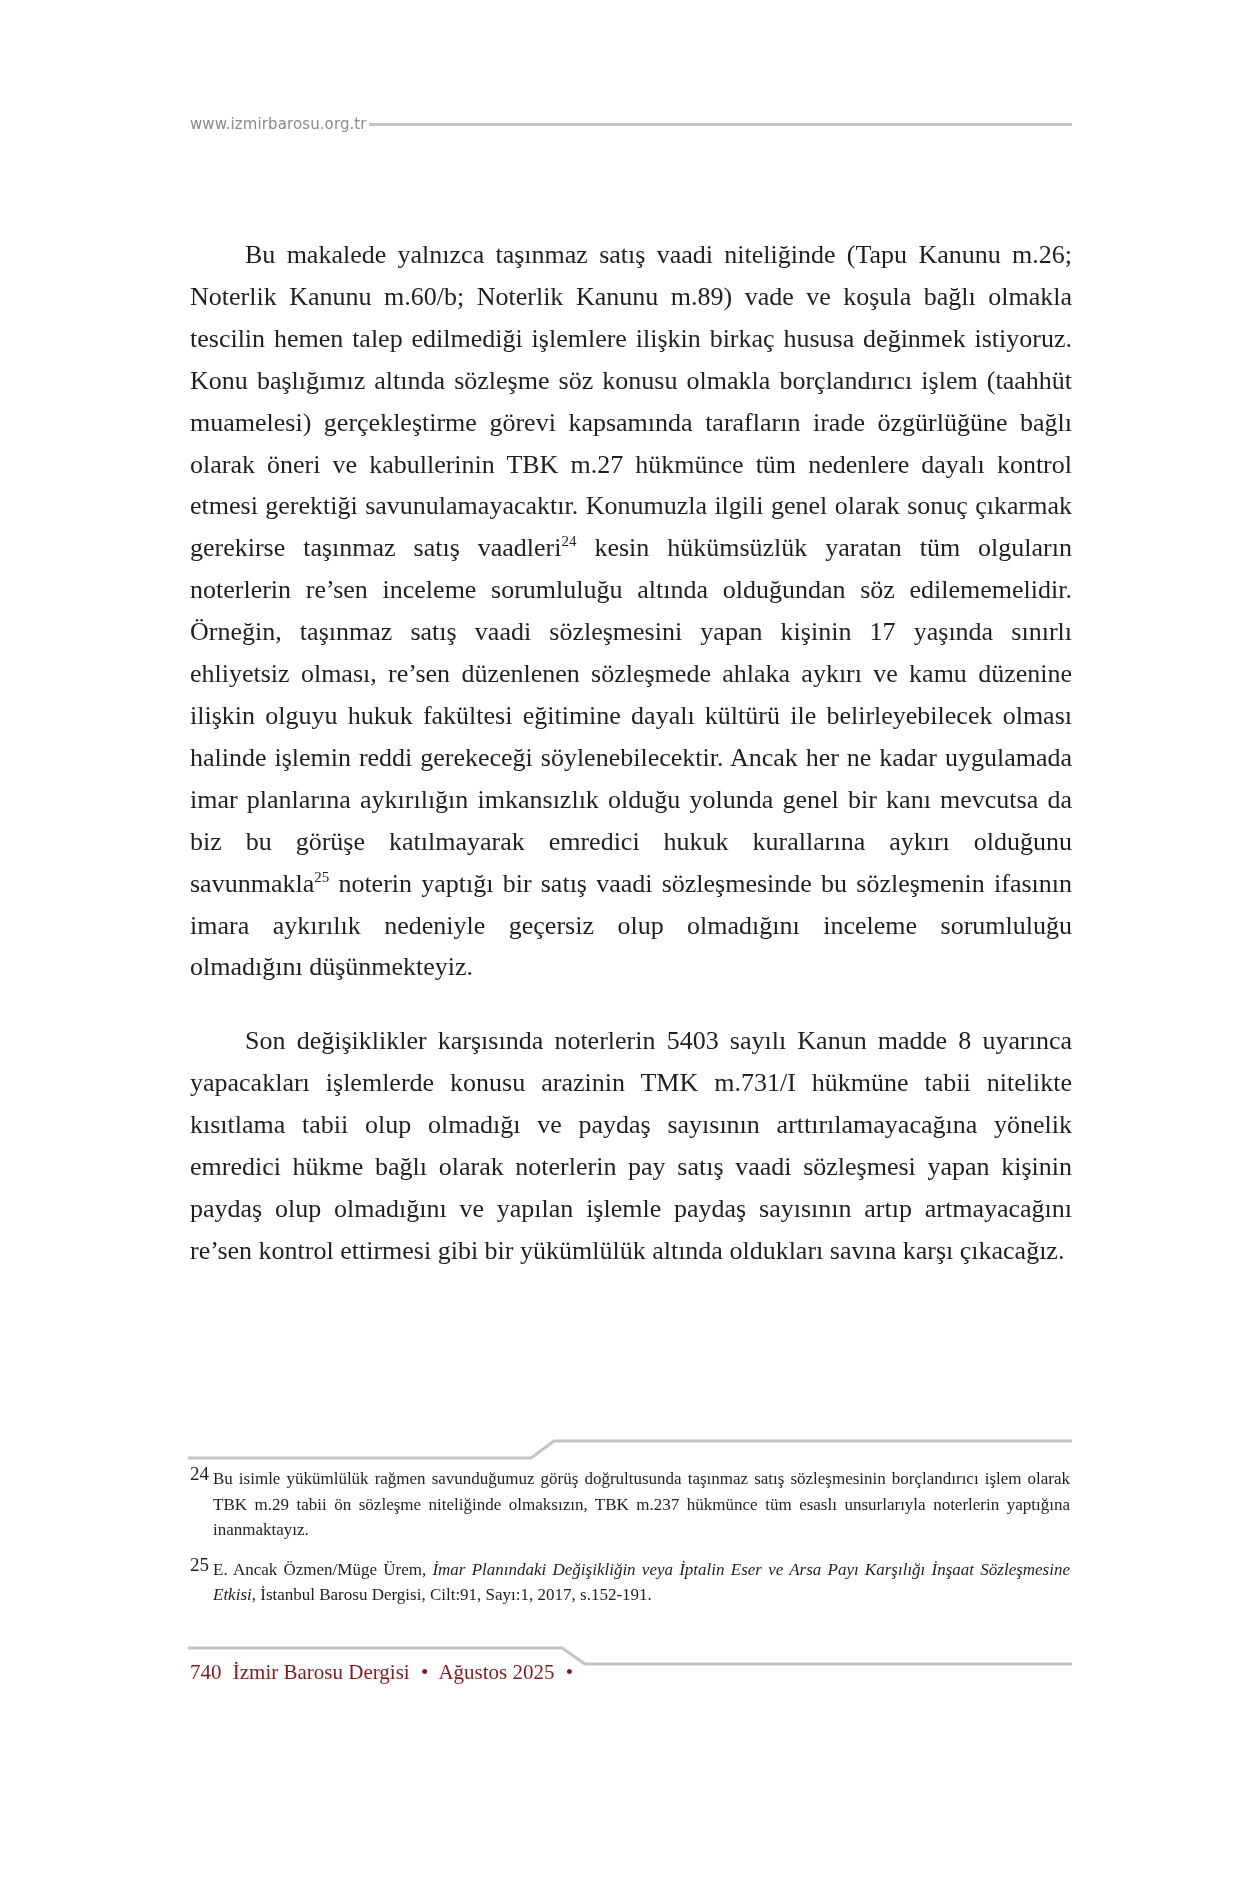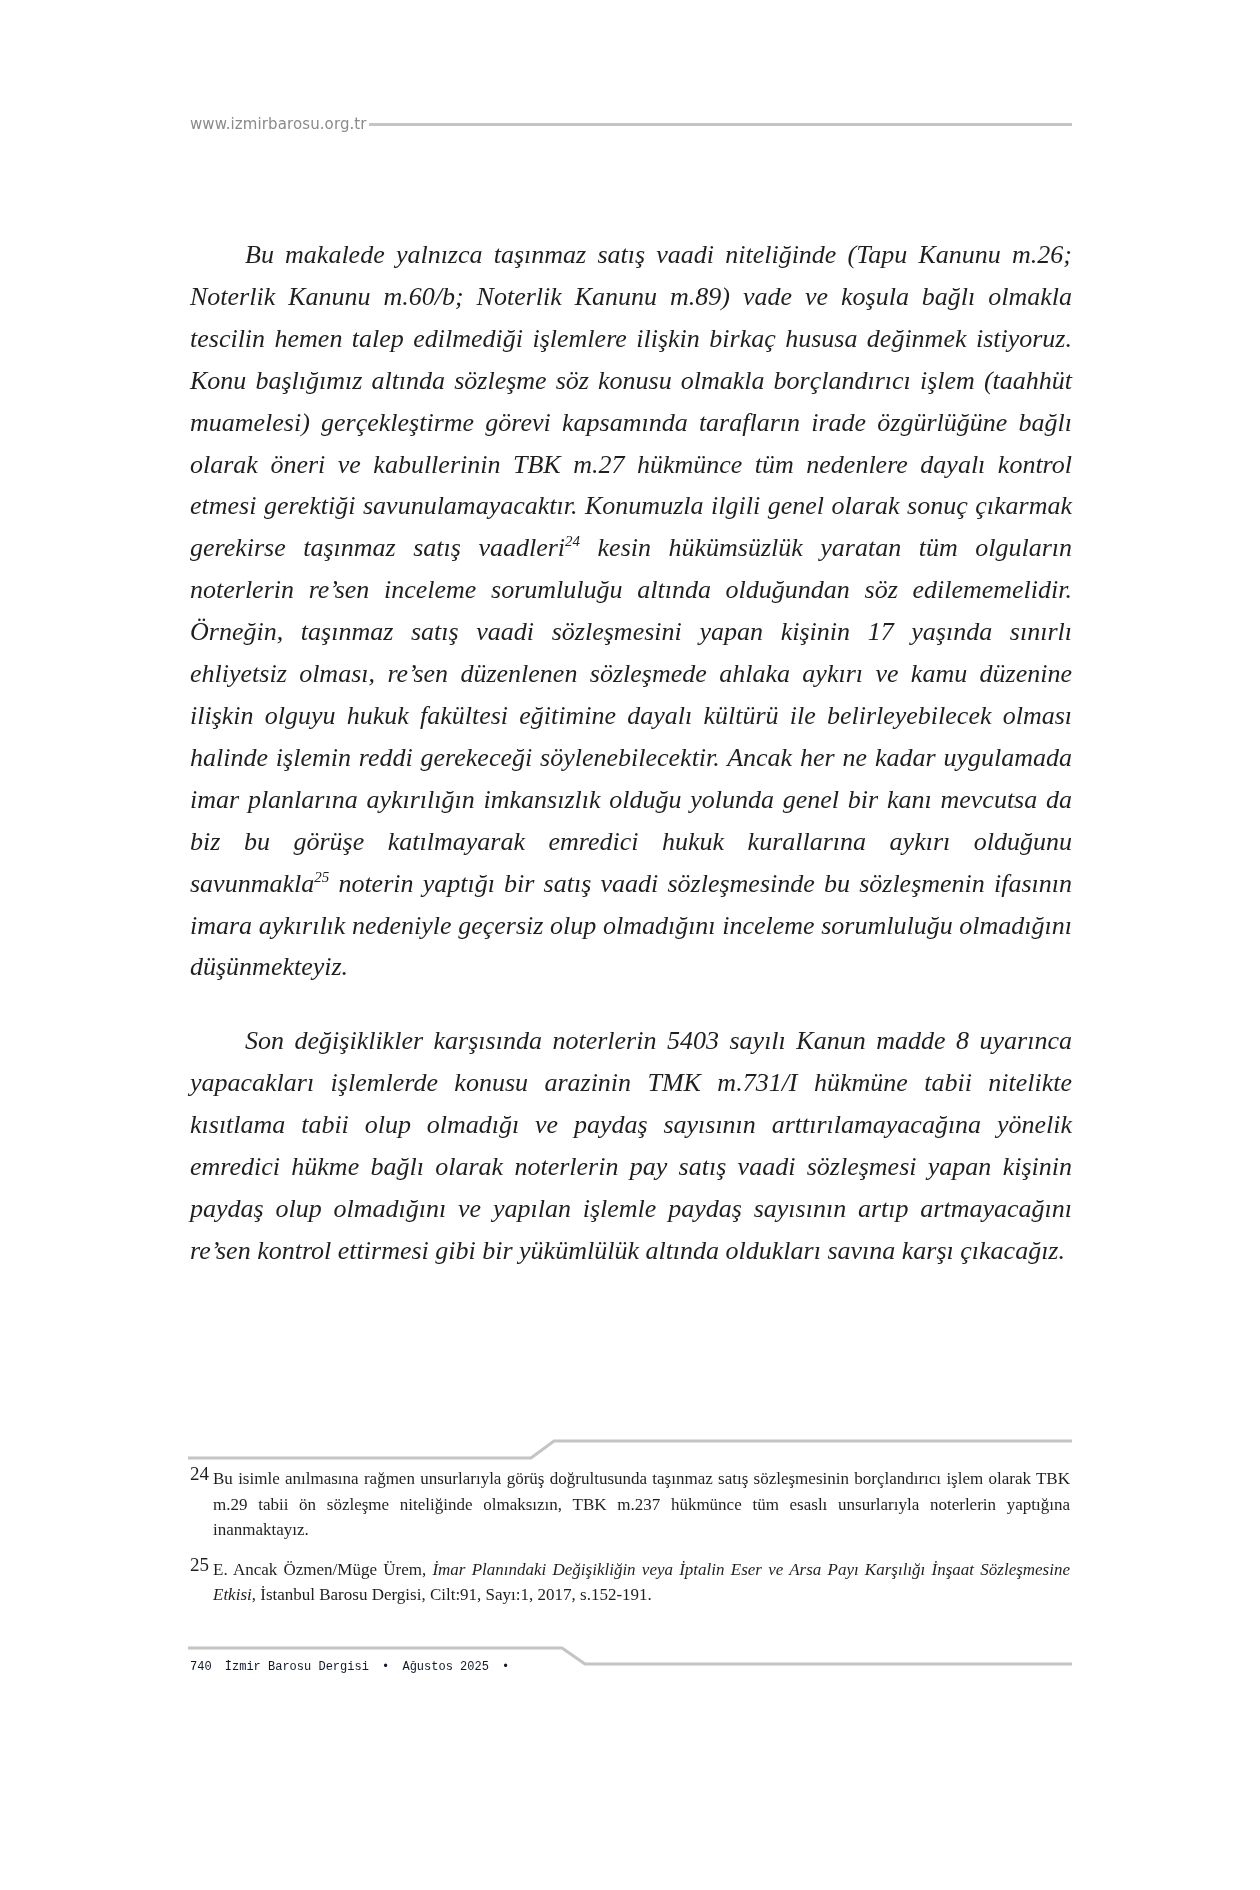--- a/index.html
+++ b/index.html
@@ -3,34 +3,34 @@
 <meta charset="utf-8">
 <style>
   html, body { margin: 0; padding: 0; background: #ffffff; }
   body { width: 1260px; height: 1890px; position: relative; overflow: hidden; }
   .page { position: absolute; left: 0; top: 0; width: 1260px; height: 1890px; background: #fff; }
 
   .header { position: absolute; left: 190px; top: 112px; width: 882px; height: 24px; display: flex; align-items: center; }
   .header-url { font-family: "DejaVu Sans", sans-serif; font-size: 15px; color: #8a8a8a; white-space: nowrap; letter-spacing: 0.1px; }
   .header-rule { flex: 1; height: 3px; background: #c4c4c4; margin-left: 2px; }
 
-  .body { position: absolute; left: 190px; top: 234px; width: 882px; font-family: "Liberation Serif", "DejaVu Serif", serif; font-size: 26px; line-height: 41.9px; color: #1f1f1f; font-style: italic; }
+  .body { position: absolute; left: 190px; top: 234px; width: 882px; font-family: "Liberation Serif", "DejaVu Serif", serif; font-size: 26px; line-height: 41.9px; color: #1f1f1f; }
   .para { margin: 0; text-align: justify; text-indent: 55px; hyphens: manual; }
   .para + .para { margin-top: 32px; }
   sup { font-size: 15px; line-height: 0; vertical-align: 10px; }
 
   .fn-sep { position: absolute; left: 188px; top: 1436px; width: 884px; height: 26px; }
   .footnotes { position: absolute; left: 190px; top: 1466px; width: 880px; font-family: "Liberation Serif", "DejaVu Serif", serif; color: #1f1f1f; }
   .fn { display: flex; font-size: 17px; line-height: 25.5px; margin-bottom: 14px; }
   .fn-num { width: 20px; flex: none; font-size: 19px; line-height: 22px; position: relative; top: -3px; }
   .fn-text { flex: 1; text-align: justify; padding-left: 3px; }
   .fn-text em { font-style: italic; }
 
   .footer-sep { position: absolute; left: 188px; top: 1644px; width: 884px; height: 24px; }
-  .footer { position: absolute; left: 190px; top: 1660px; font-family: Liberation Mono, monospace; font-size: 12px; color: #0f172a; white-space: nowrap; }
+  .footer { position: absolute; left: 190px; top: 1660px; font-family: Liberation Serif, serif; font-size: 21px; color: #7f1d1d; white-space: nowrap; }
   .footer span { margin-right: 6px; }
 </style>
 </head>
 <body>
 
 <div class="page">
 
   <div class="header">
     <span class="header-url">www.izmirbarosu.org.tr</span>
     <div class="header-rule"></div>
@@ -41,21 +41,21 @@
     <p class="para">Son değişiklikler karşısında noterlerin 5403 sayılı Kanun madde 8 uyarınca yapacakları işlemlerde konusu arazinin TMK m.731/I hükmüne tabii nitelikte kısıtlama tabii olup olmadığı ve paydaş sayısının arttırılamayacağına yönelik emredici hükme bağlı olarak noterlerin pay satış vaadi sözleşmesi yapan kişinin paydaş olup olmadığını ve yapılan işlemle paydaş sayısının artıp artmayacağını re’sen kontrol ettirmesi gibi bir yükümlülük altında oldukları savına karşı çıkacağız.</p>
   </div>
 
   <svg class="fn-sep" width="884" height="26" viewBox="0 0 884 26">
     <polyline points="0,22 343,22 366,5 884,5" fill="none" stroke="#c4c4c4" stroke-width="3"></polyline>
   </svg>
 
   <div class="footnotes">
     <div class="fn">
       <span class="fn-num">24</span>
-      <span class="fn-text">Bu isimle anılmasına rağmen unsurlarıyla görüş doğrultusunda taşınmaz satış sözleşmesinin borçlandırıcı işlem olarak TBK m.29 tabii ön sözleşme niteliğinde olmaksızın, TBK m.237 hükmünce tüm esaslı unsurlarıyla noterlerin yaptığına inanmaktayız.</span>
+      <span class="fn-text">Bu isimle yükümlülük rağmen savunduğumuz görüş doğrultusunda taşınmaz satış sözleşmesinin borçlandırıcı işlem olarak TBK m.29 tabii ön sözleşme niteliğinde olmaksızın, TBK m.237 hükmünce tüm esaslı unsurlarıyla noterlerin yaptığına inanmaktayız.</span>
     </div>
     <div class="fn">
       <span class="fn-num">25</span>
       <span class="fn-text"><span>E. Ancak Özmen/Müge Ürem, </span><em>İmar Planındaki Değişikliğin veya İptalin Eser ve Arsa Payı Karşılığı İnşaat Sözleşmesine Etkisi</em><span>, İstanbul Barosu Dergisi, Cilt:91, Sayı:1, 2017, s.152-191.</span></span>
     </div>
   </div>
 
   <svg class="footer-sep" width="884" height="24" viewBox="0 0 884 24">
     <polyline points="0,4 374,4 397,20 884,20" fill="none" stroke="#c4c4c4" stroke-width="3"></polyline>
   </svg>

